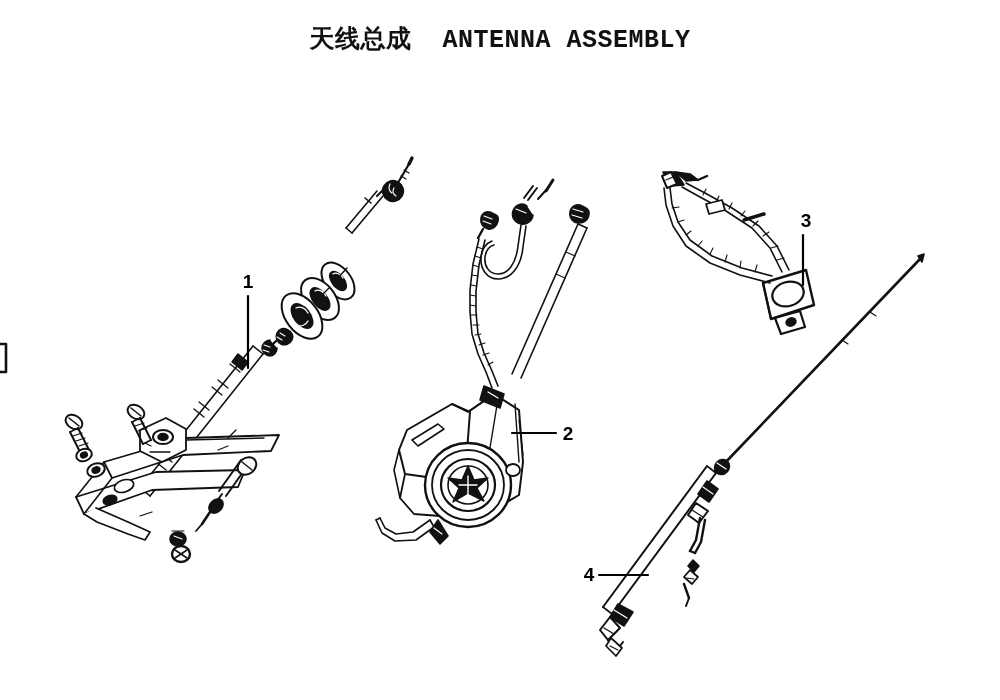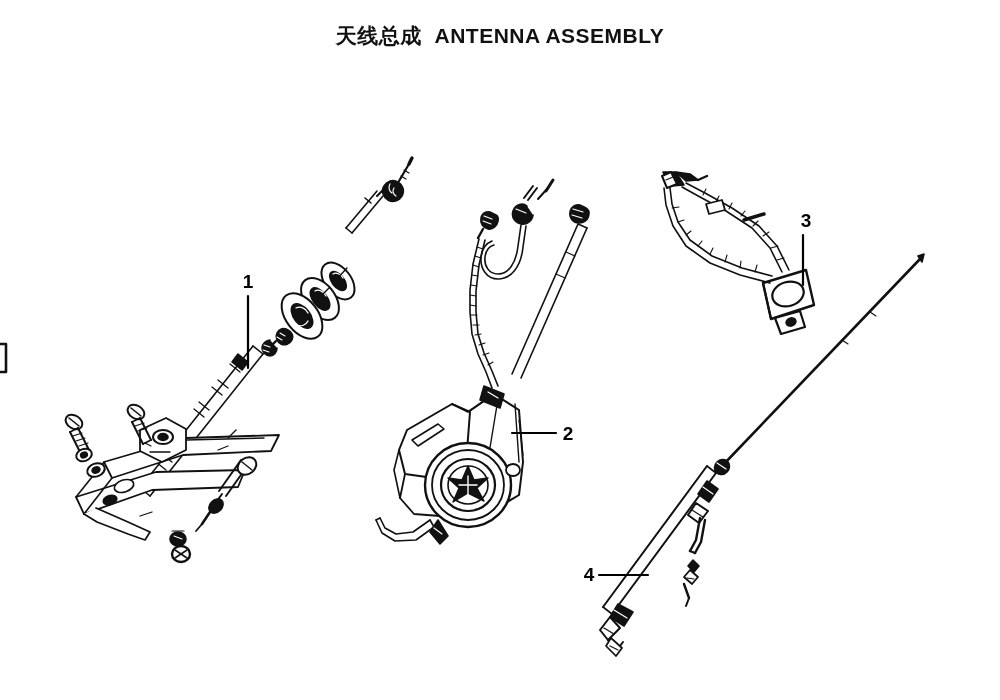--- a/index.html
+++ b/index.html
@@ -25,22 +25,22 @@
   #title-bar {
     position: absolute;
     left: 0;
     top: 22px;
     width: 1000px;
     text-align: center;
     pointer-events: none;
   }
   #title-text {
     display: inline-block;
-    font-family: Liberation Sans, sans-serif;
-    font-size: 21px;
+    font-family: Liberation Mono, monospace;
+    font-size: 25px;
     font-weight: 600;
     letter-spacing: 0.5px;
     color: #111111;
     white-space: pre;
   }
   #drawing-svg {
     position: absolute;
     left: 0;
     top: 0;
     width: 1000px;

